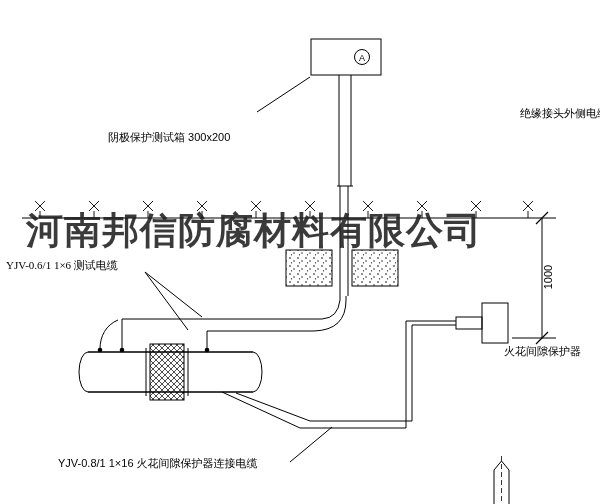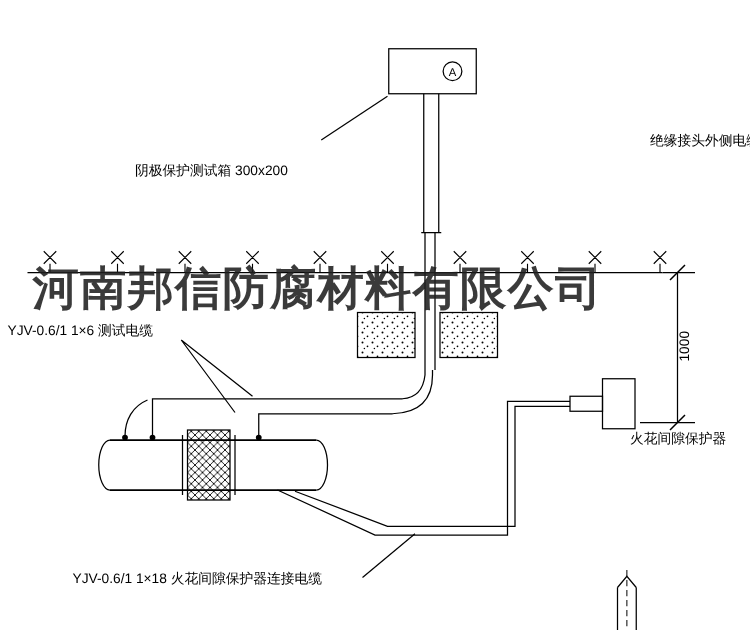--- a/index.html
+++ b/index.html
@@ -119,21 +119,21 @@
       <path stroke-dasharray="5 3" stroke-width="0.8" d="M501.5 456 L501.5 504"></path>
     </g>
   </svg>
 
   <div class="watermark">河南邦信防腐材料有限公司</div>
 
   <div class="lbl" style="left:108px;top:106px;margin-top:24px;">阴极保护测试箱 300x200</div>
 
   <div class="lbl" style="left:520px;top:106px;">绝缘接头外侧电缆</div>
 
-  <div class="lbl" style="left:6px;top:258px;">YJV-0.6/1 1×6  测试电缆</div>
+  <div class="lbl" style="left:6px;top:258px;font-family:Liberation Serif, serif;">YJV-0.6/1 1×6  测试电缆</div>
 
   <div class="dim-vert">1000</div>
 
   <div class="lbl" style="left:504px;top:344px;">火花间隙保护器</div>
 
-  <div class="lbl" style="left:58px;top:456px;">YJV-0.6/1 1×18  火花间隙保护器连接电缆</div>
+  <div class="lbl" style="left:58px;top:456px;">YJV-0.8/1 1×16  火花间隙保护器连接电缆</div>
 
 </div>
 
 </body></html>

